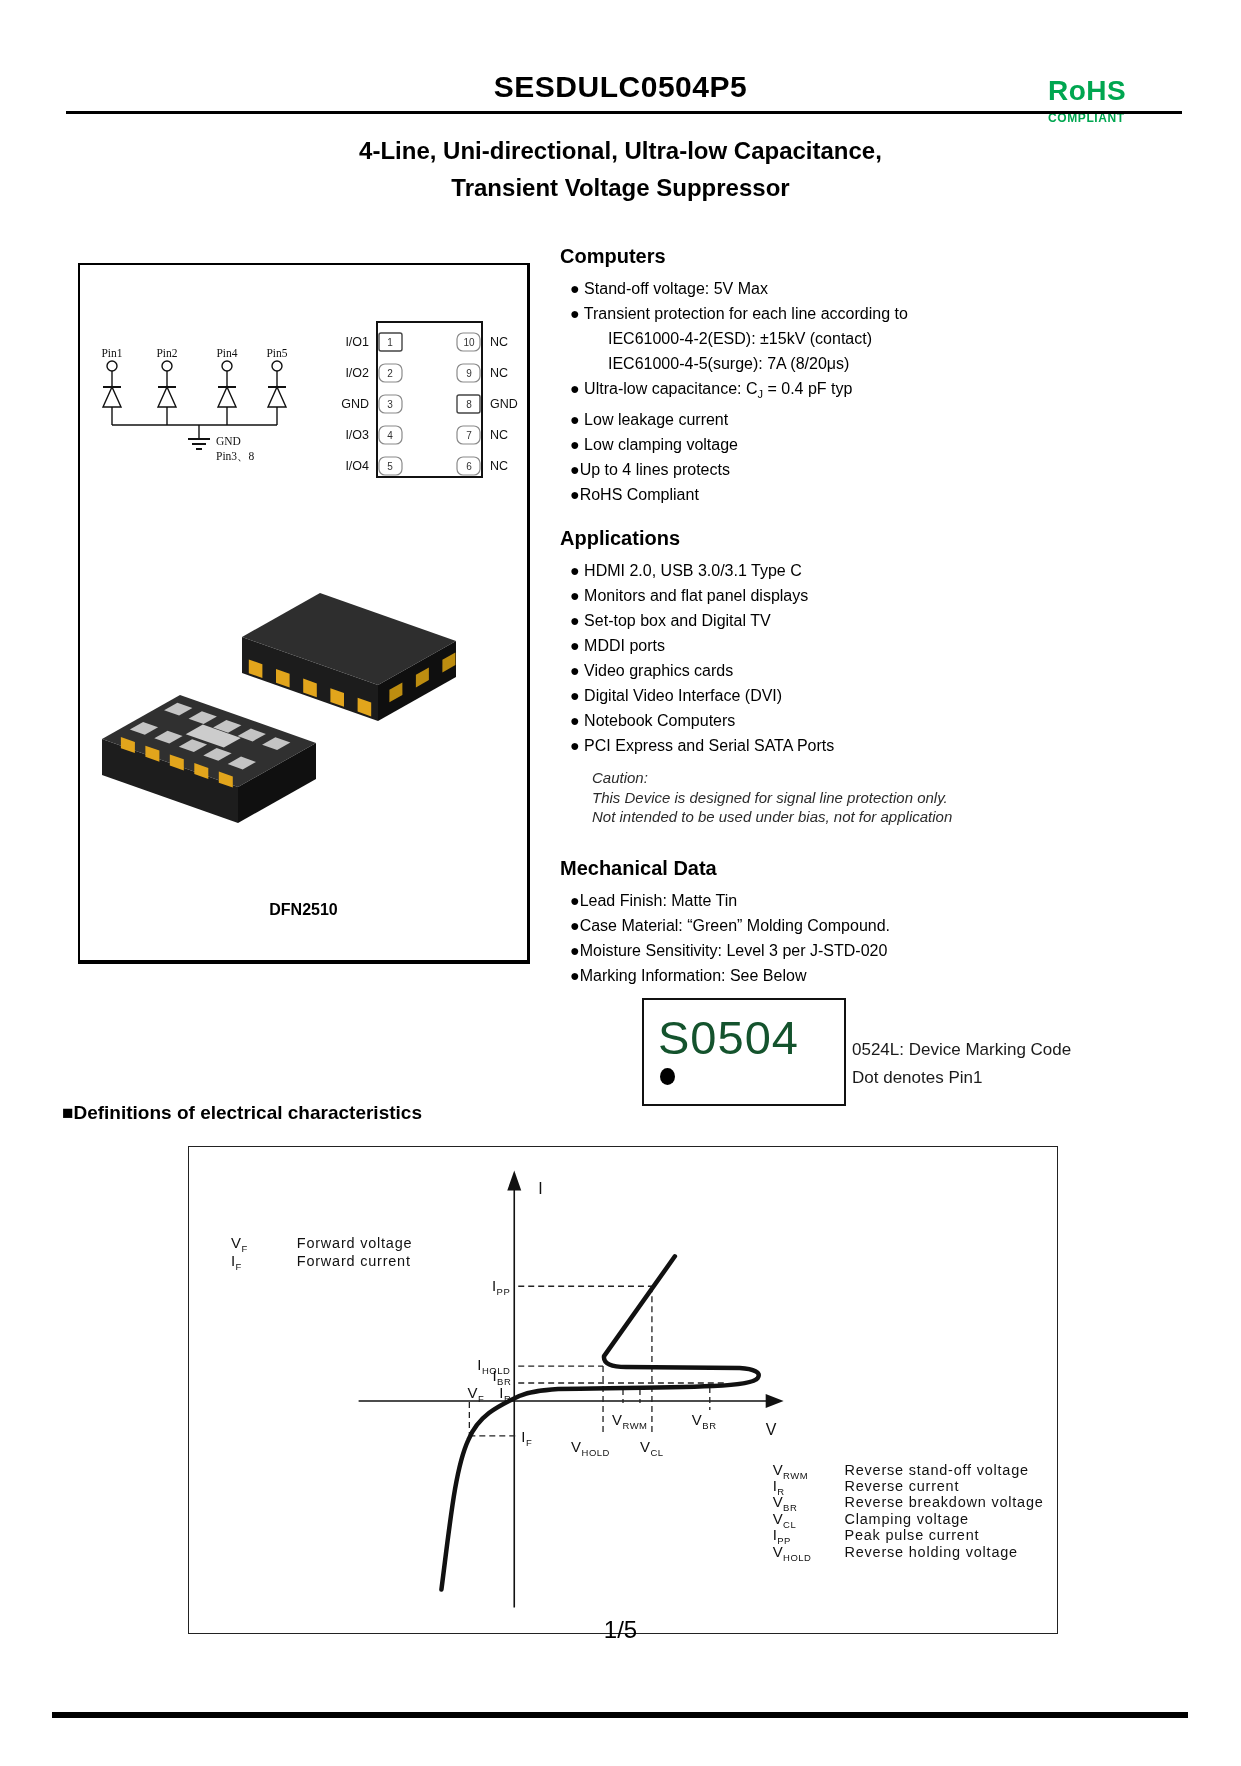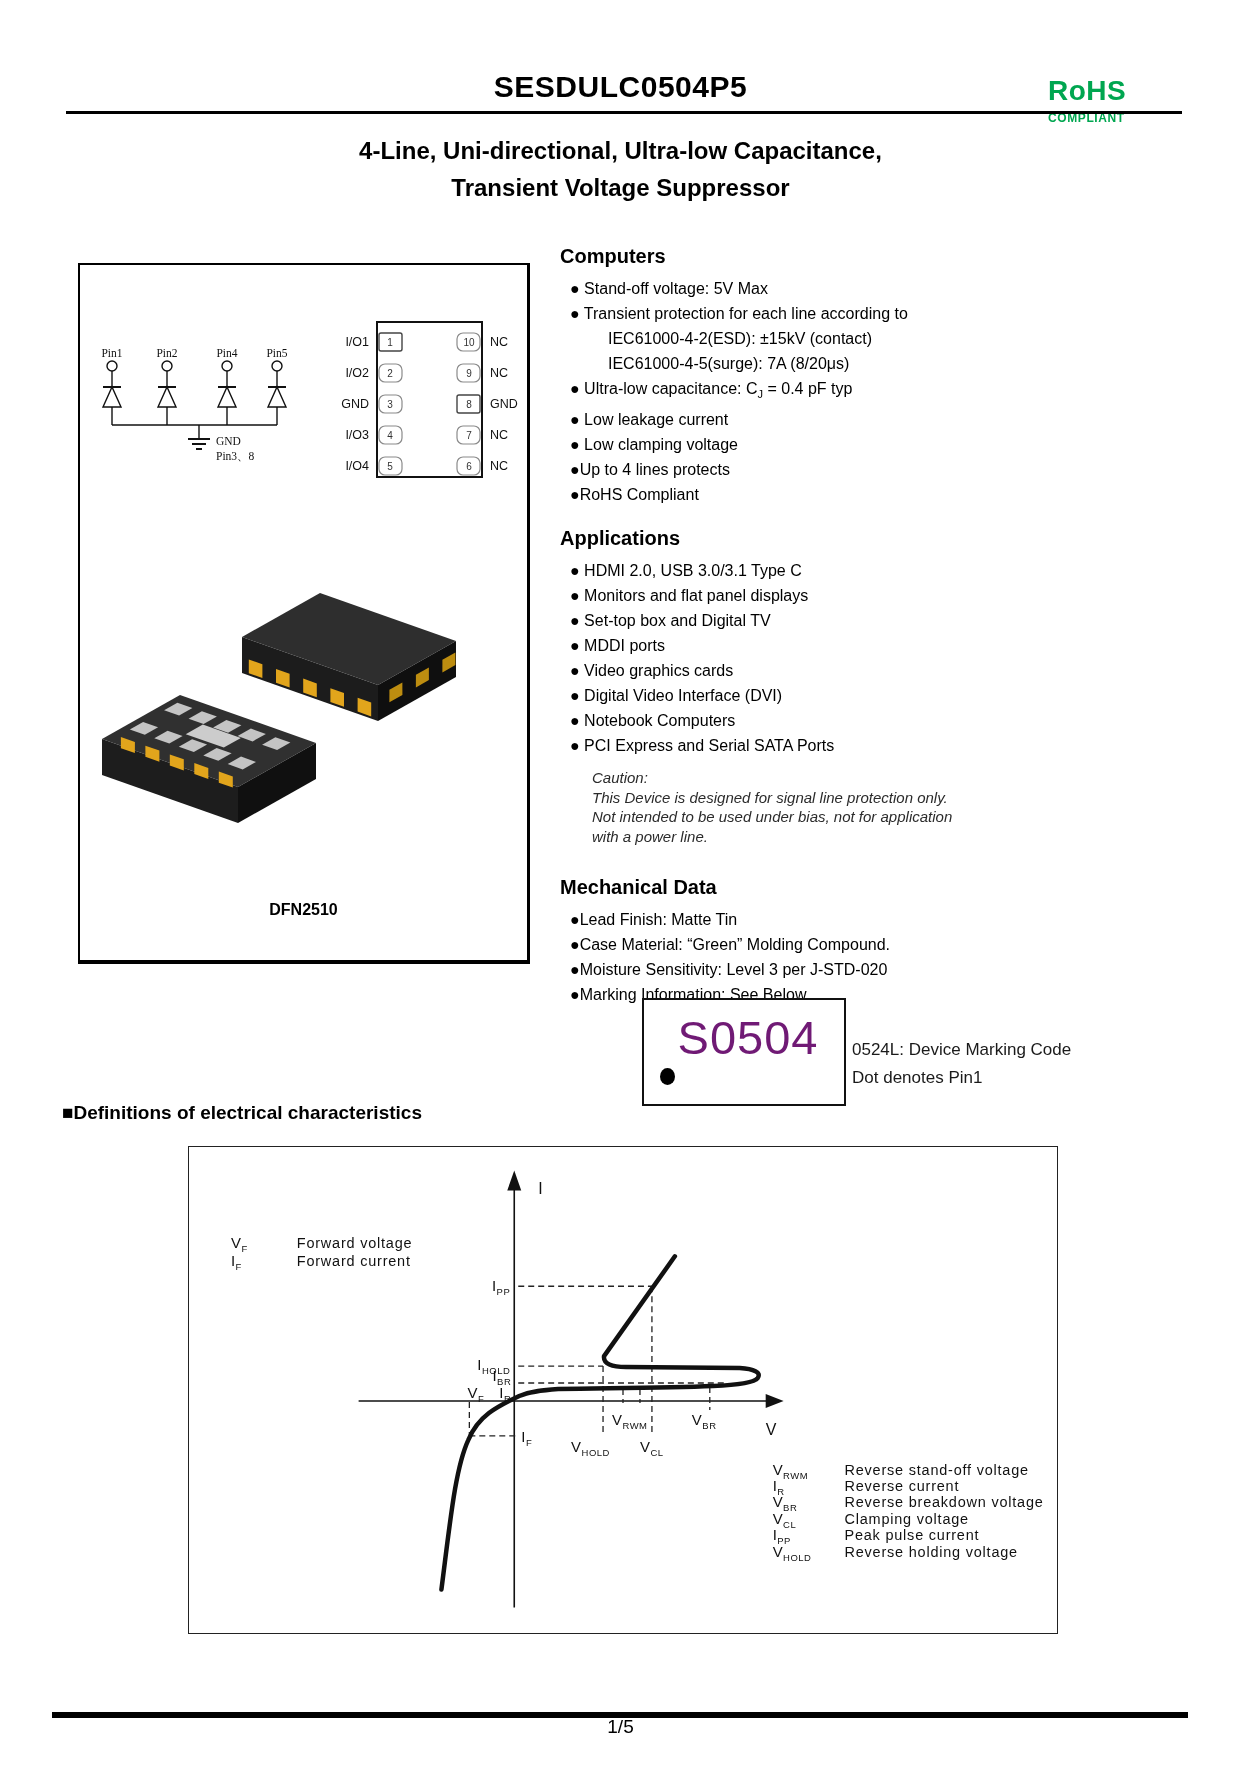--- a/index.html
+++ b/index.html
@@ -25,29 +25,29 @@
   .feat-list,.app-list,.mech-list{list-style:none;margin:0;padding:0;font-size:16px;line-height:25px;}
   .feat-list li,.app-list li,.mech-list li{padding-left:12px;}
   .indent{padding-left:50px !important;}
   .caution{margin:10px 0 30px 34px;font-style:italic;font-size:15px;line-height:19.5px;color:#2b2b2b;}
   .apps-block{margin-top:20px;}
   .mech-block{margin-top:14px;}
   sub.cj{font-size:11px;}
   
   .marking-box{position:absolute;left:642px;top:998px;width:200px;height:104px;
                border:2px solid #111;background:#fff;}
-  .marking-code{position:absolute;top:10px;left:14px;width:180px;text-align:center;
-                font-size:47px;color:#701a75;letter-spacing:1px;}
+  .marking-code{position:absolute;top:10px;left:14px;width:180px;text-align:left;
+                font-size:47px;color:#14532d;letter-spacing:1px;}
   .pin1-dot{position:absolute;left:16px;top:68px;width:15px;height:17px;background:#000;border-radius:50%;}
   .marking-note{position:absolute;left:852px;top:1036px;font-size:17px;color:#1a1a1a;line-height:28px;}
   
   .def-head{position:absolute;left:62px;top:1102px;font-size:19px;font-weight:bold;}
   .graph-box{position:absolute;left:188px;top:1146px;width:868px;height:486px;border:1.5px solid #222;background:#fff;}
   
-  .page-num{position:absolute;top:1716px;left:0;width:100%;text-align:center;font-size:19px;}
+  .page-num{position:absolute;top:1616px;left:0;width:100%;text-align:center;font-size:24px;}
   .bottom-rule{position:absolute;top:1712px;left:52px;width:1136px;height:6px;background:#000;}
   
   text{font-family:"Liberation Sans",sans-serif;}
   .sertxt{font-family:"Liberation Serif",serif;}
   .gtxt{font-size:15px;fill:#111;letter-spacing:0.5px;}
   .gdesc{font-size:14.5px;fill:#111;letter-spacing:0.8px;}
   .axlab{font-size:16px;fill:#111;}
   .dash{stroke:#222;stroke-width:1.3;stroke-dasharray:6 4;fill:none;}
   .curve{stroke:#111;stroke-width:4.5;fill:none;stroke-linecap:round;stroke-linejoin:round;}
   .axis{stroke:#111;stroke-width:1.6;}
@@ -227,21 +227,20 @@
         <li>● Digital Video Interface (DVI)</li>
         <li>● Notebook Computers</li>
         <li>● PCI Express and Serial SATA Ports</li>
       </ul>
     </div>
 
     <div class="caution">
       <div>Caution:</div>
       <div>This Device is designed for signal line protection only.</div>
       <div>Not intended to be used under bias, not for application</div>
-      <div>with a power line.</div>
     </div>
 
     <div class="mech-block">
       <div class="sec-head">Mechanical Data</div>
       <ul class="mech-list">
         <li>●Lead Finish: Matte Tin</li>
         <li>●Case Material: “Green” Molding Compound.</li>
         <li>●Moisture Sensitivity: Level 3 per J-STD-020</li>
         <li>●Marking Information: See Below</li>
       </ul>

